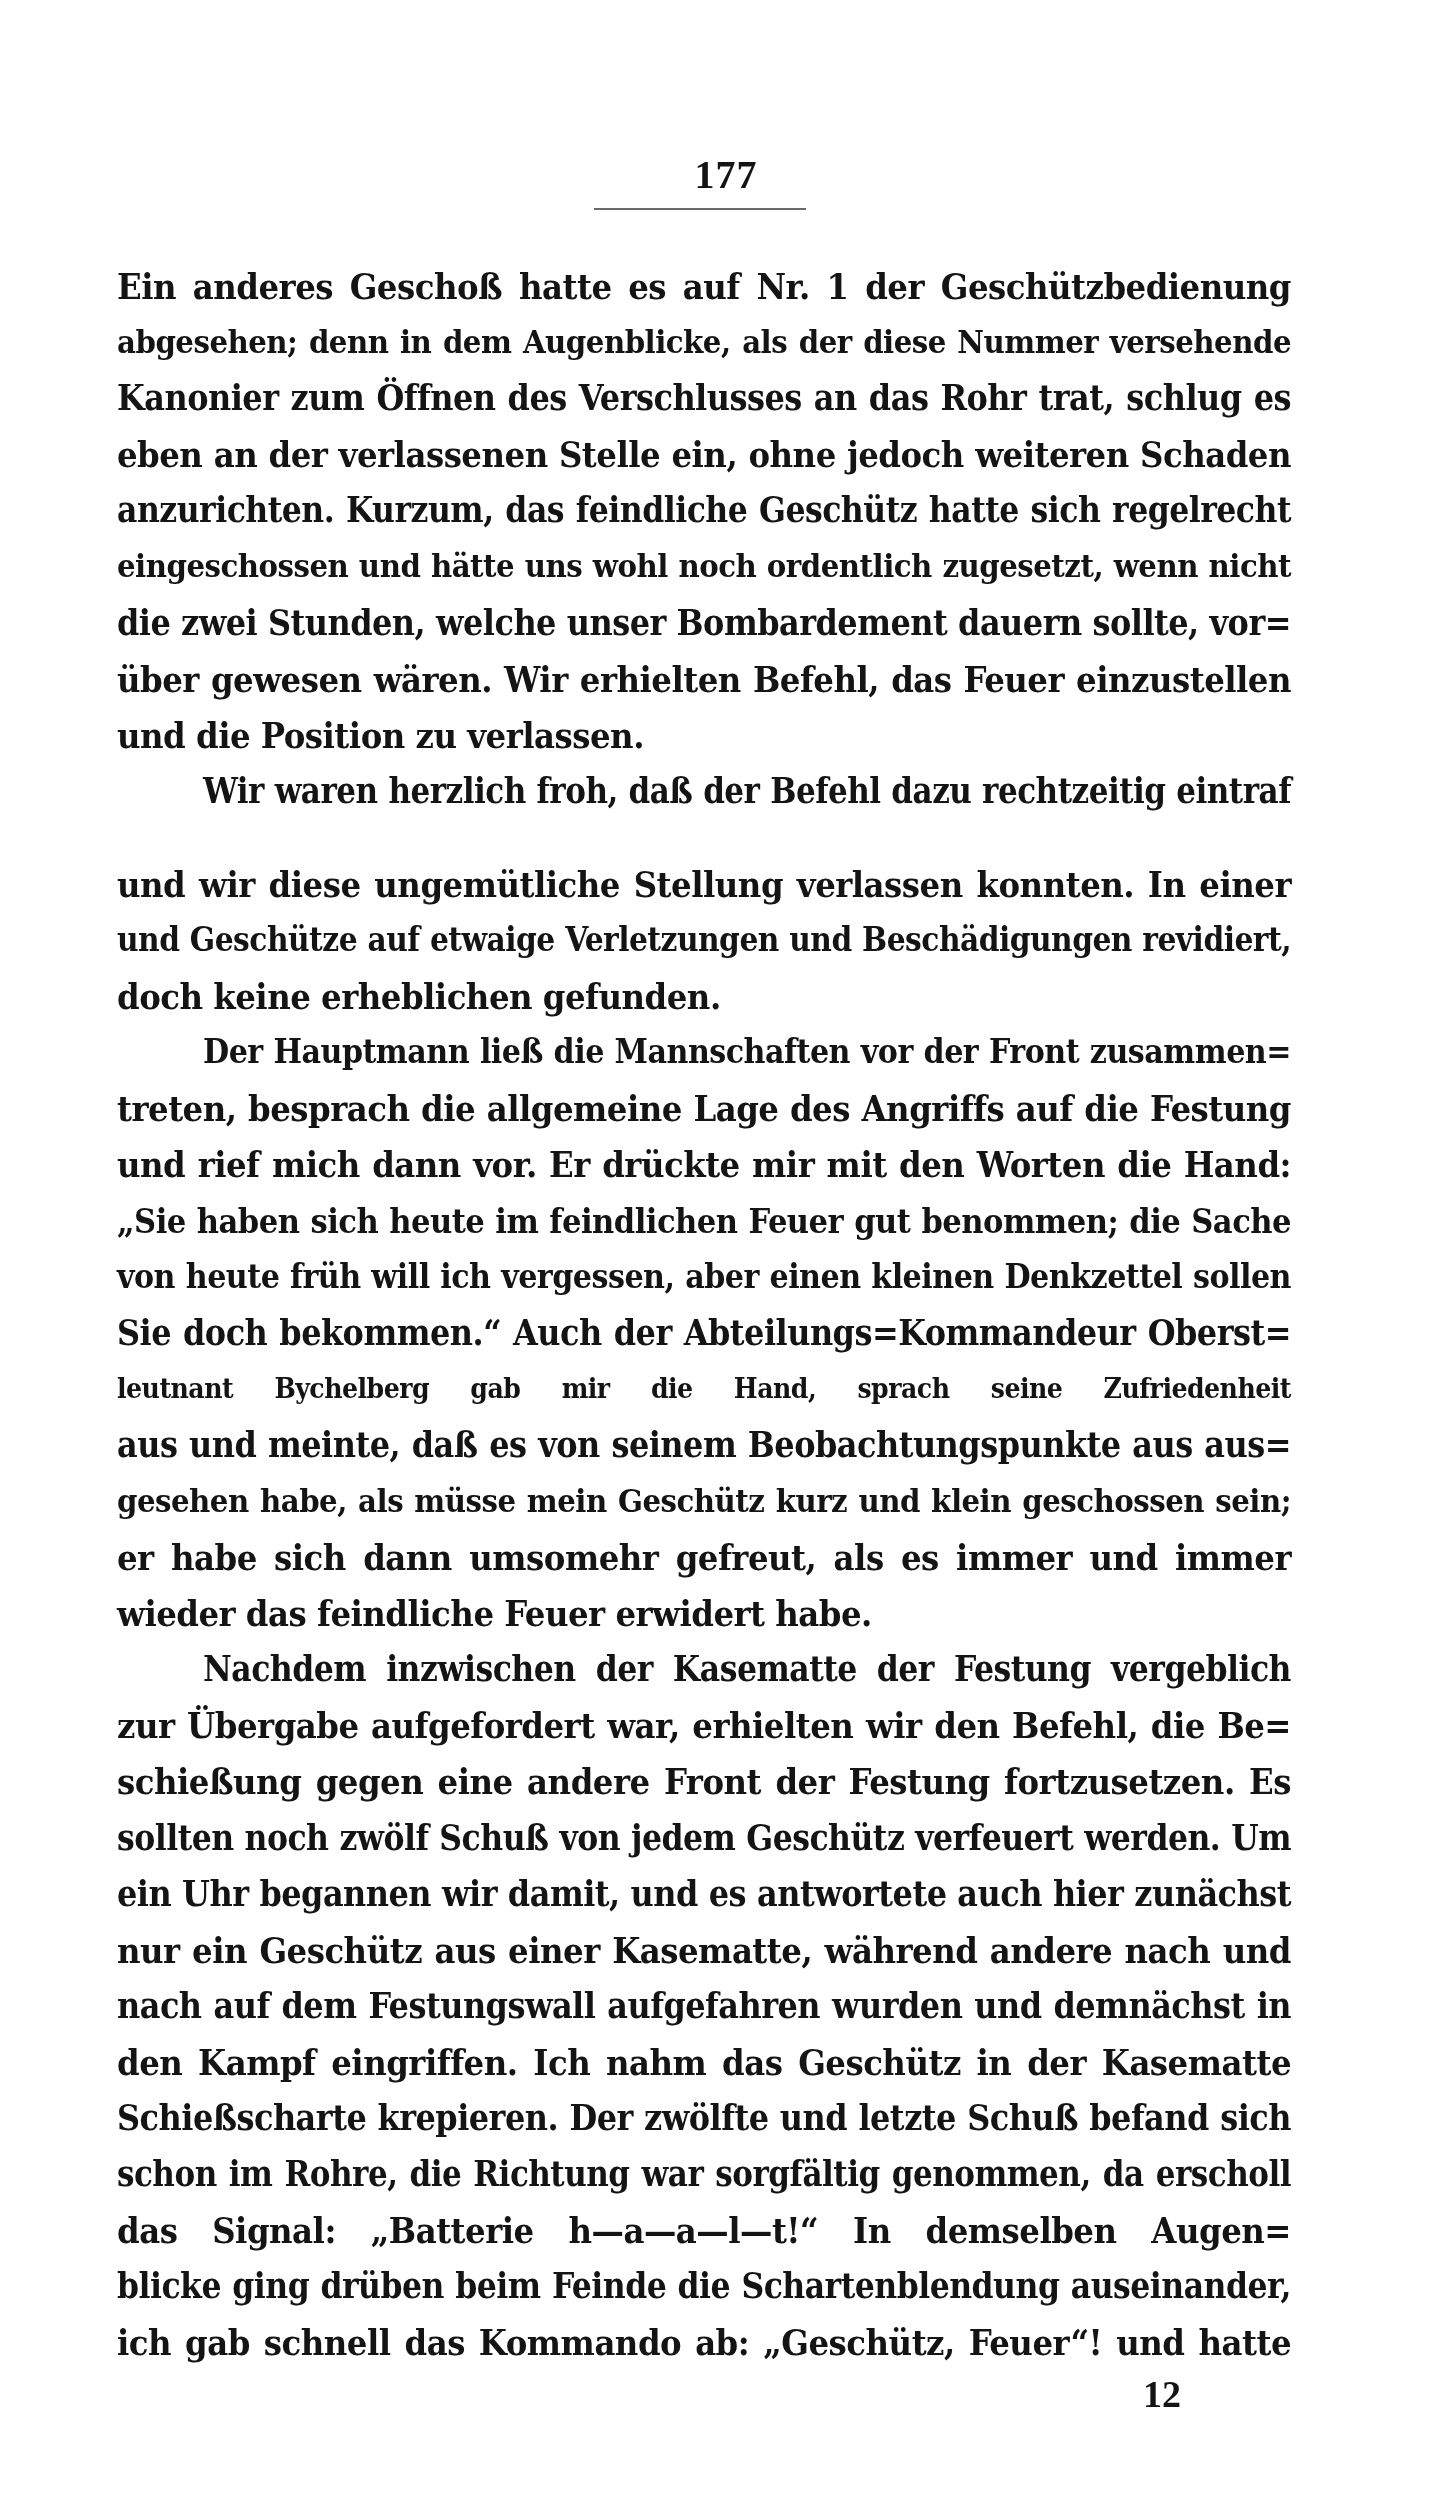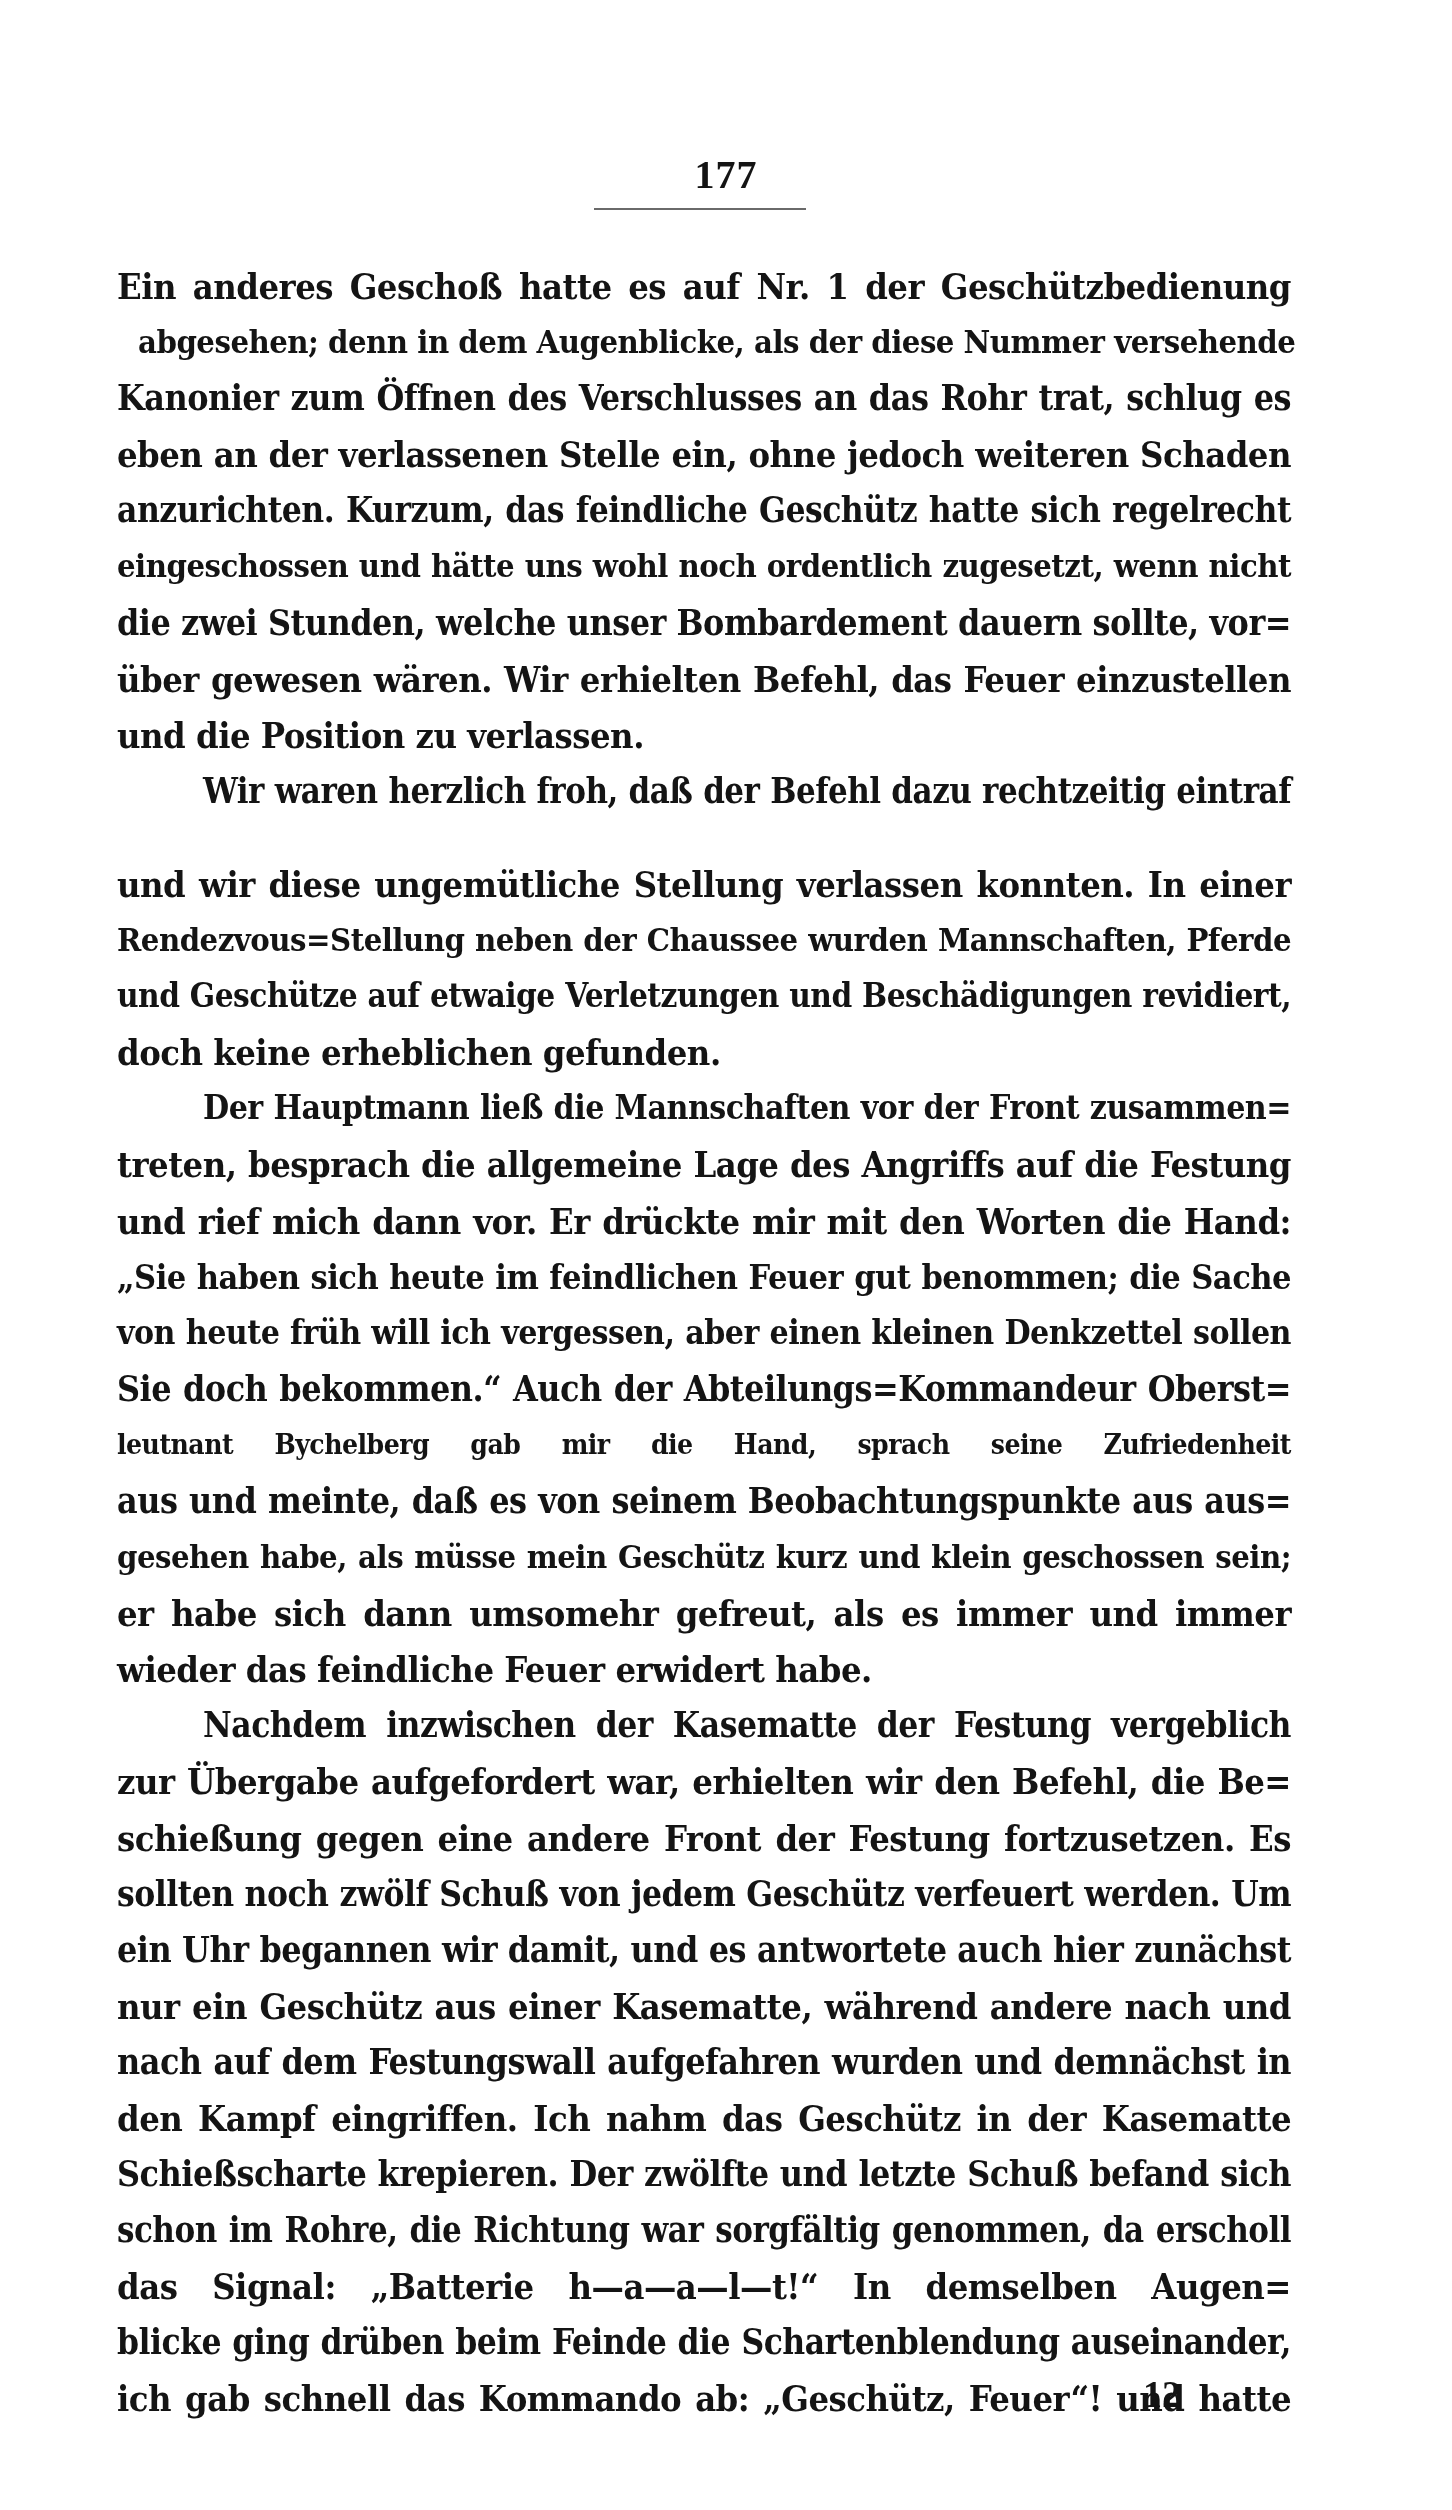--- a/index.html
+++ b/index.html
@@ -35,34 +35,33 @@
 </head>
 <body>
 
 <div class="page-number">177</div>
 <div class="header-rule"></div>
 
 <div class="body-text">
 
   <div>
     <span class="line" style="display: block;">Ein anderes Geschoß hatte es auf Nr. 1 der Geschützbedienung</span>
-    <span class="line" style="display: block; font-size: 32.5px; margin-left: 21px;">abgesehen; denn in dem Augenblicke, als der diese Nummer versehende</span>
+    <span class="line" style="display: block; font-size: 32.5px;">abgesehen; denn in dem Augenblicke, als der diese Nummer versehende</span>
     <span class="line" style="display: block; font-size: 35.5px;">Kanonier zum Öffnen des Verschlusses an das Rohr trat, schlug es</span>
     <span class="line" style="display: block;">eben an der verlassenen Stelle ein, ohne jedoch weiteren Schaden</span>
     <span class="line" style="display: block; font-size: 35px;">anzurichten. Kurzum, das feindliche Geschütz hatte sich regelrecht</span>
     <span class="line" style="display: block; font-size: 32.5px;">eingeschossen und hätte uns wohl noch ordentlich zugesetzt, wenn nicht</span>
     <span class="line" style="display: block; font-size: 35.5px;">die zwei Stunden, welche unser Bombardement dauern sollte, vor=</span>
     <span class="line" style="display: block;">über gewesen wären. Wir erhielten Befehl, das Feuer einzustellen</span>
     <span class="line last" style="display: block;">und die Position zu verlassen.</span>
   </div>
 
   <div>
     <span class="line indent" style="display: block; font-size: 34.5px;">Wir waren herzlich froh, daß der Befehl dazu rechtzeitig eintraf</span>
     <span class="line" style="display: block; margin-top: 37px;">und wir diese ungemütliche Stellung verlassen konnten. In einer</span>
-    <span class="line" style="display: block; font-size: 32.5px;">Rendezvous=Stellung neben der Chaussee wurden Mannschaften, Pferde</span>
     <span class="line" style="display: block; font-size: 33px;">und Geschütze auf etwaige Verletzungen und Beschädigungen revidiert,</span>
     <span class="line last" style="display: block;">doch keine erheblichen gefunden.</span>
   </div>
 
   <div>
     <span class="line indent" style="display: block; font-size: 33.5px;">Der Hauptmann ließ die Mannschaften vor der Front zusammen=</span>
     <span class="line" style="display: block;">treten, besprach die allgemeine Lage des Angriffs auf die Festung</span>
     <span class="line" style="display: block;">und rief mich dann vor. Er drückte mir mit den Worten die Hand:</span>
     <span class="line" style="display: block; font-size: 34px;">„Sie haben sich heute im feindlichen Feuer gut benommen; die Sache</span>
     <span class="line" style="display: block; font-size: 33.5px;">von heute früh will ich vergessen, aber einen kleinen Denkzettel sollen</span>

